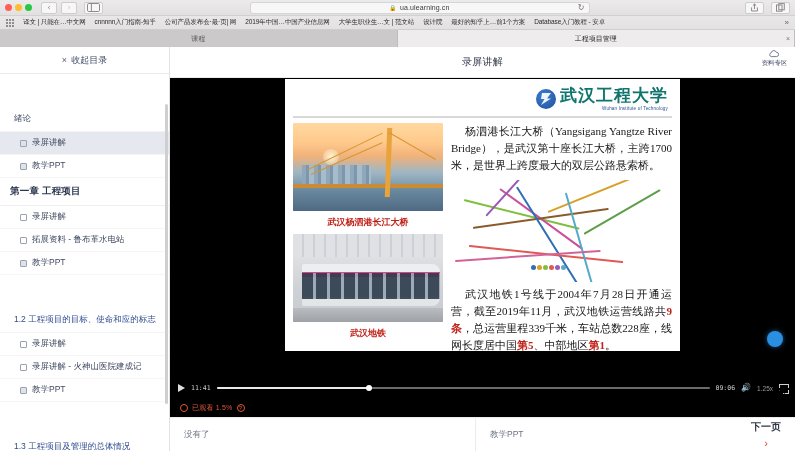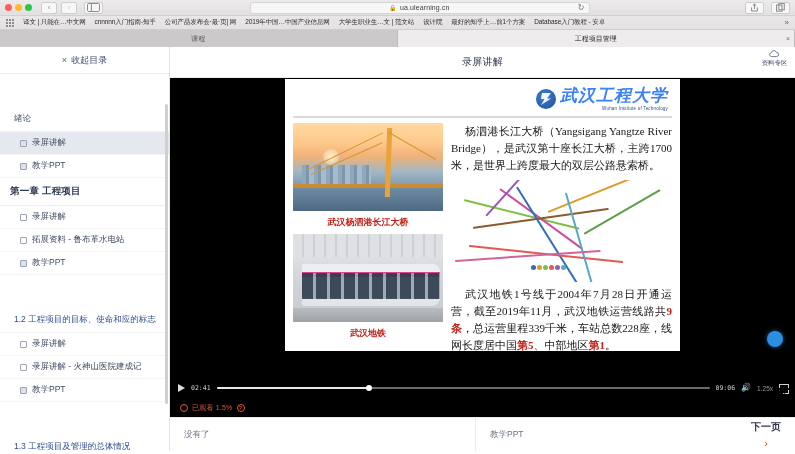--- a/index.html
+++ b/index.html
@@ -145,23 +145,22 @@
     background:radial-gradient(circle at 40% 35%,#3f7fd0,#1d4e9a);
     position:relative; flex:0 0 auto;
   }
   .logo-badge::after{
     content:""; position:absolute; left:5px; top:4px; width:10px; height:12px;
     background:#fff; clip-path:polygon(10% 0,100% 0,60% 45%,100% 45%,0 100%,35% 50%,0 50%);
     opacity:.92;
   }
   .logo-txt-cn {
     font-family:"Liberation Serif","DejaVu Serif",serif;
-    font-size:17px; font-weight:bold; color:#3b82f6; line-height:1;
+    font-size:17px; font-weight:bold; color:#0f766e; line-height:1;
     letter-spacing:1px;
-    font-style:italic;
   }
   .logo-txt-en { font-size:4.5px; color:#29508f; letter-spacing:.2px; margin-top:2px; }
   .logo-stack{display:flex;flex-direction:column;align-items:flex-end;}
   .slide-rule { height:2px; background:#d9d9d9; margin:2px 0 5px 0; }
 
   .slide-body { display:flex; gap:8px; }
   .col-left { width:150px; }
   .col-right { flex:1; }
 
   .photo-bridge {
@@ -503,21 +502,21 @@
             <div class="para"><span>武汉地铁1号线于2004年7月28日开通运营，截至2019年11月，武汉地铁运营线路共</span><span class="hl">9条</span><span>，总运营里程339千米，车站总数228座，线网长度居中国</span><span class="hl">第5</span><span>、中部地区</span><span class="hl">第1</span><span>。</span></div>
           </div>
         </div>
       </div>
 
       <span class="blue-orb"></span>
     </div>
 
     <div class="controls">
       <span class="play-ic"></span>
-      <span class="time">02:41</span>
+      <span class="time">11:41</span>
       <span class="track">
         <span class="fill" style="width: 31%;"></span>
         <span class="knob" style="left: calc(31% - 3px);"></span>
       </span>
       <span class="time">09:06</span>
       <span class="vol-ic">🔊</span>
       <span class="speed">1.25x</span>
       <span class="fs-ic"></span>
     </div>
 

